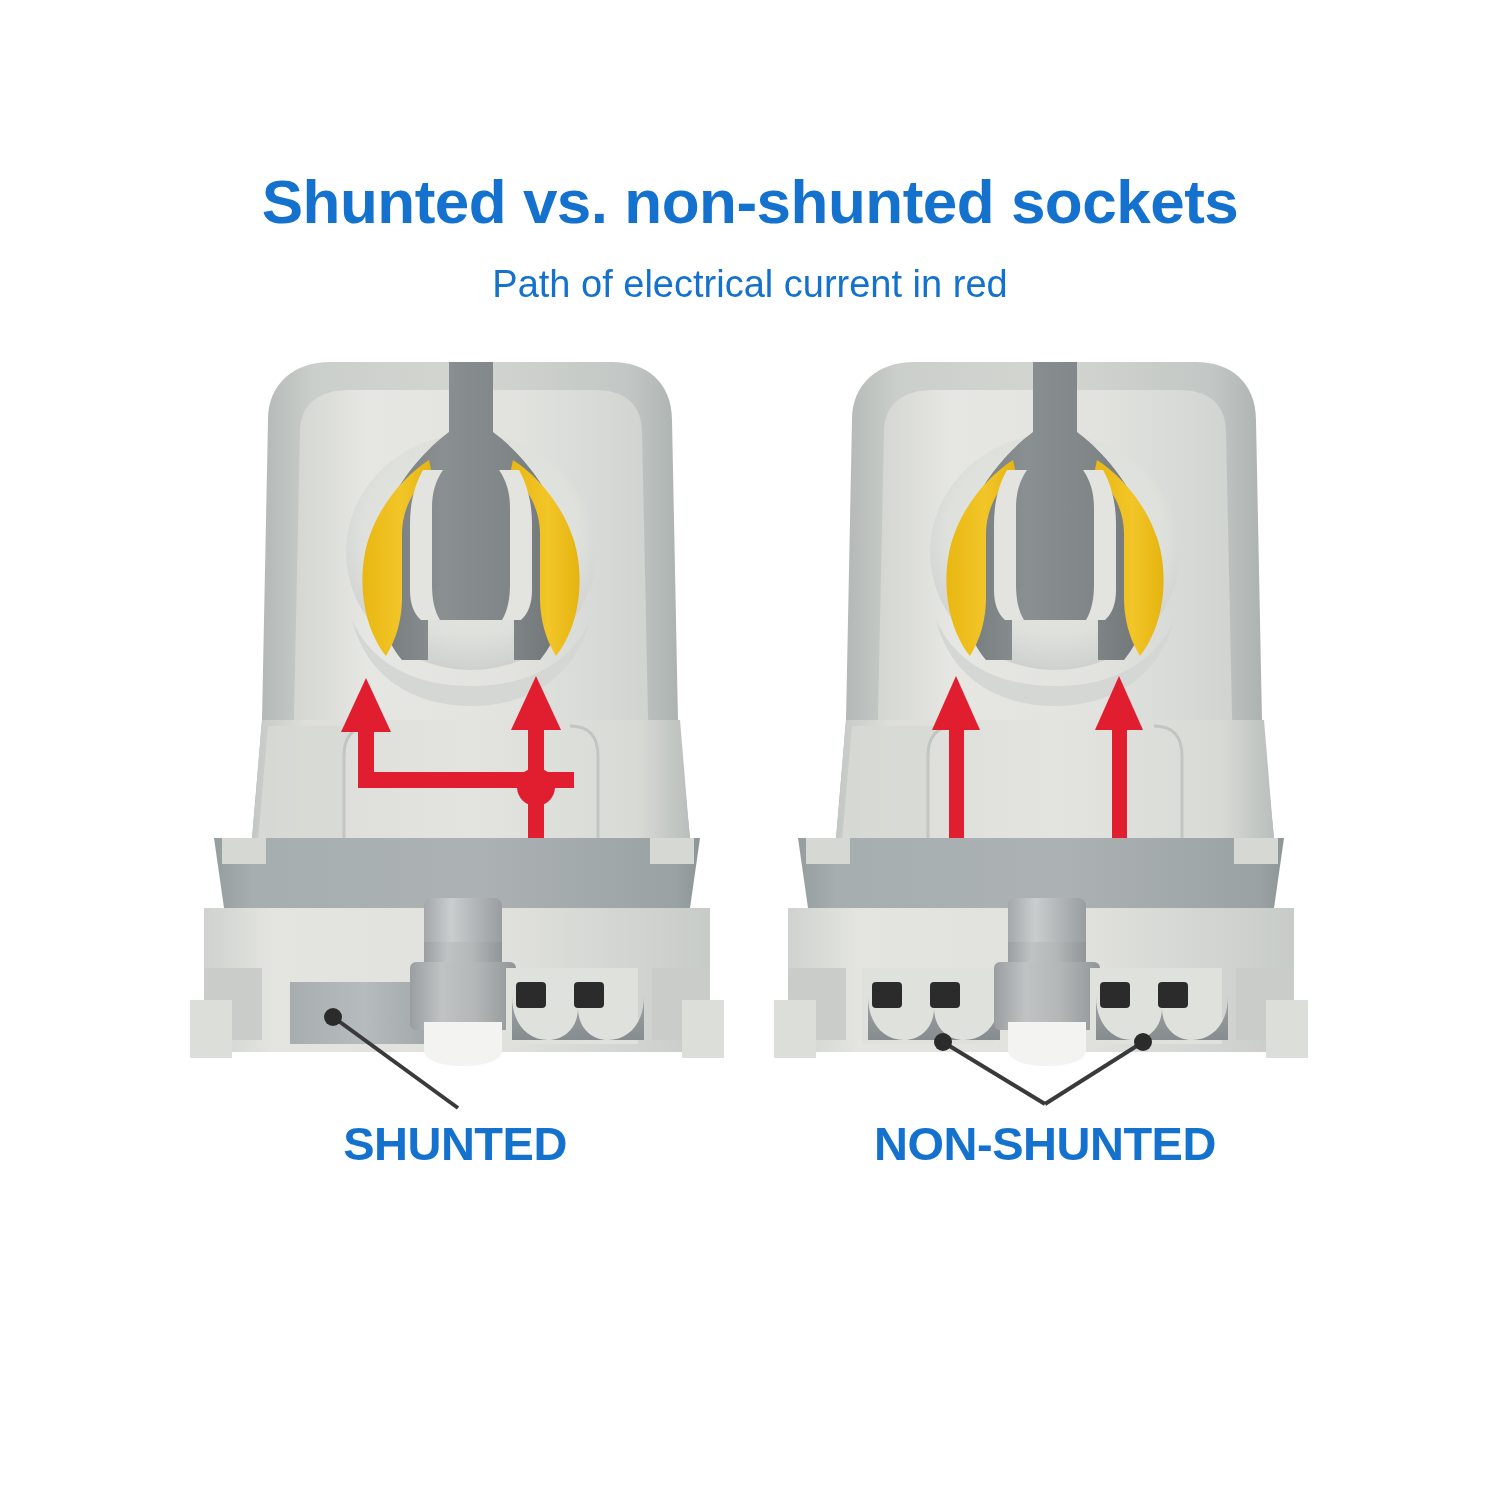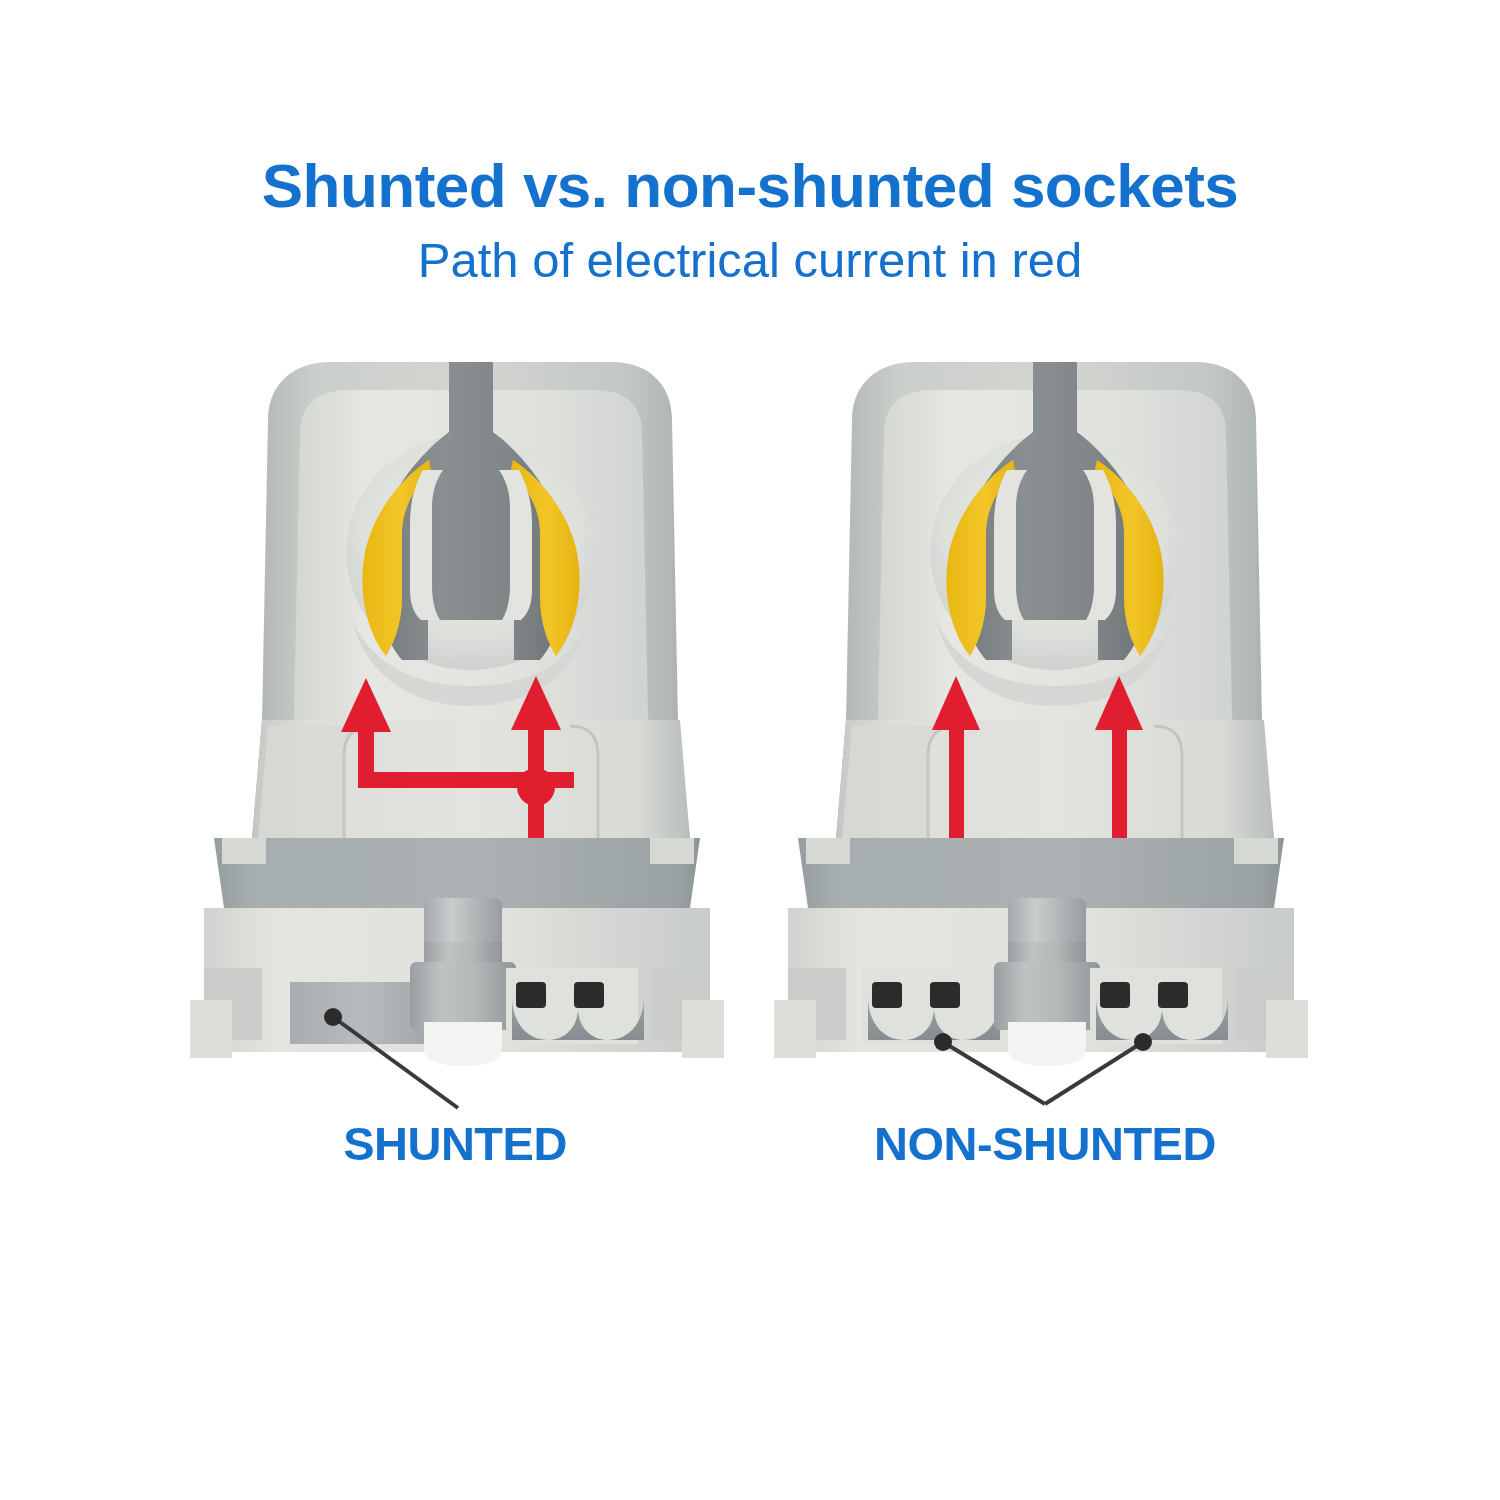--- a/index.html
+++ b/index.html
@@ -28,27 +28,27 @@
     width: 1500px;
     text-align: center;
   }
   #page-title {
     font-family: "Liberation Sans", sans-serif;
     font-weight: bold;
     font-size: 62px;
     line-height: 72px;
     letter-spacing: -0.5px;
     color: #1472CE;
-    margin: 0;
+    margin: 16px;
     white-space: nowrap;
   }
   #page-subtitle {
     font-family: "Liberation Sans", sans-serif;
     font-weight: normal;
-    font-size: 49px;
+    font-size: 38px;
     line-height: 60px;
     color: #1472CE;
     margin: 8px 0 0 0;
     white-space: nowrap;
   }
   #diagram {
     position: absolute;
     top: 0;
     left: 0;
   }

